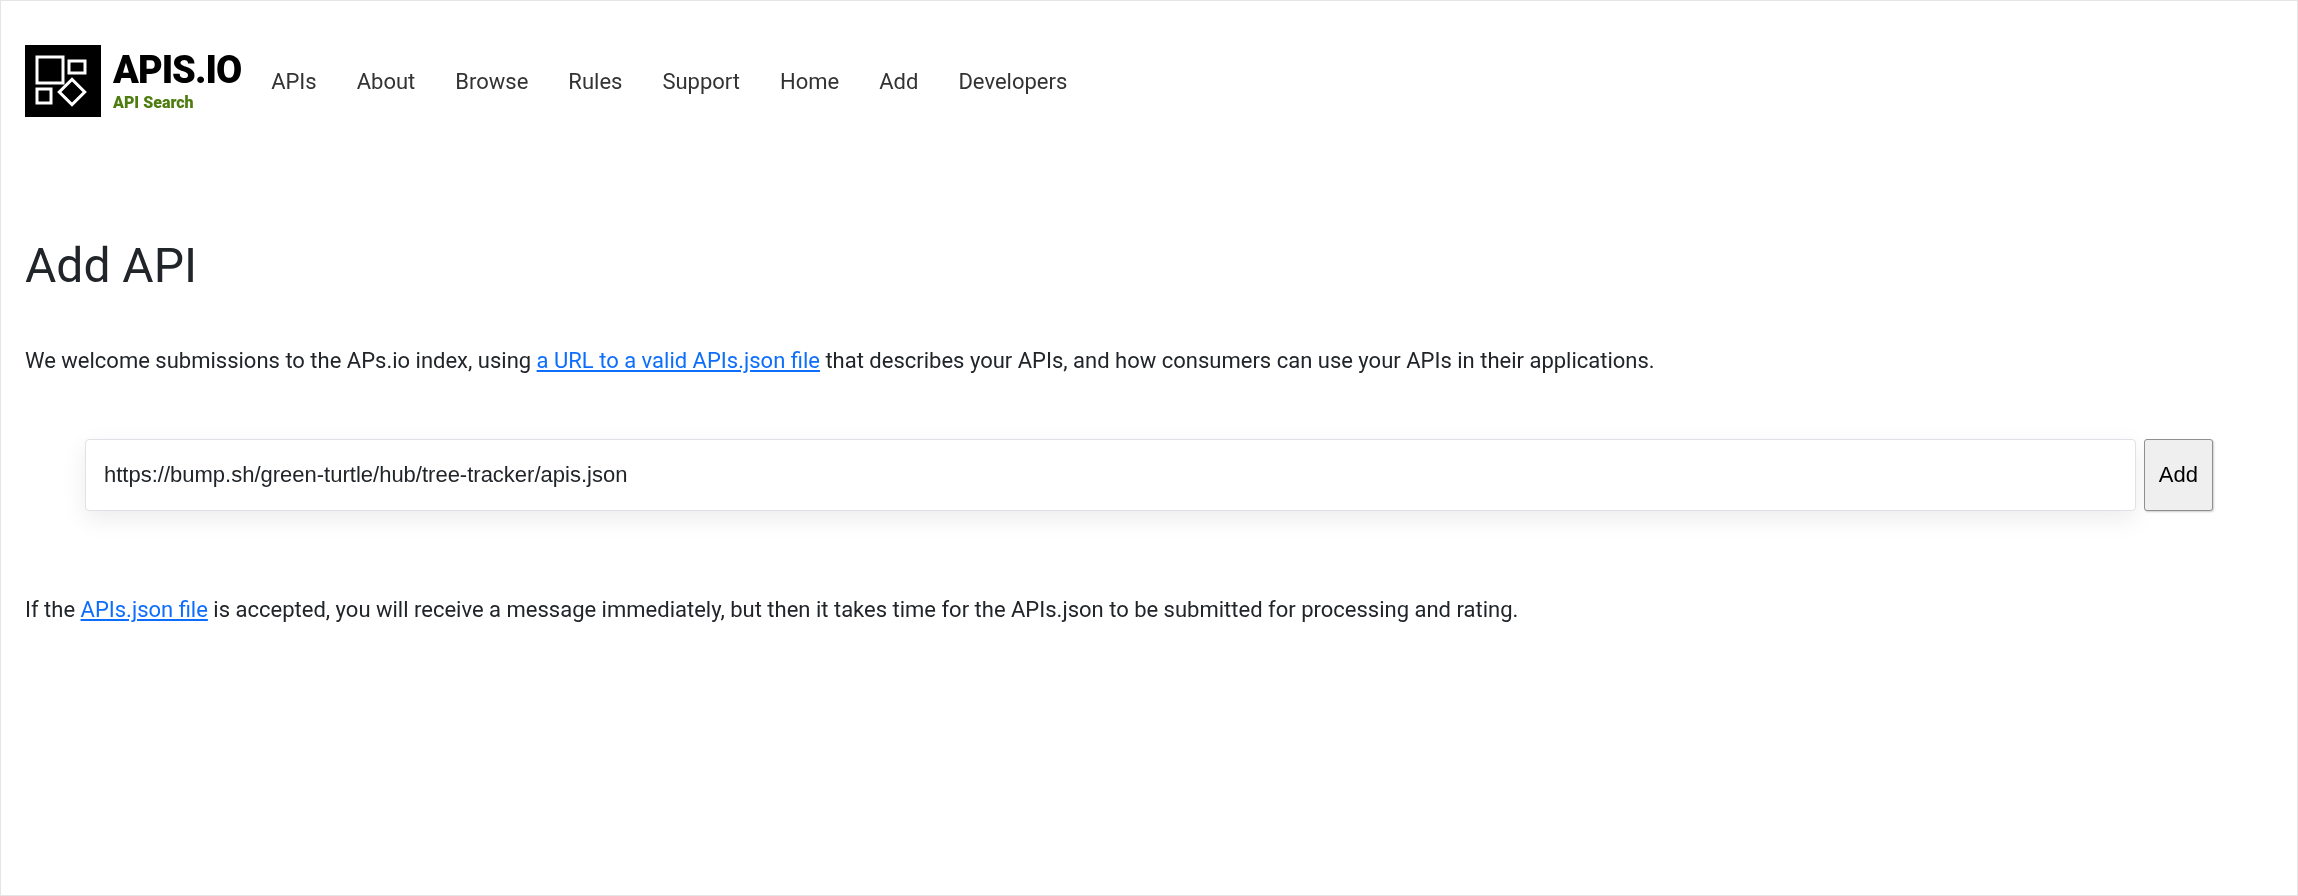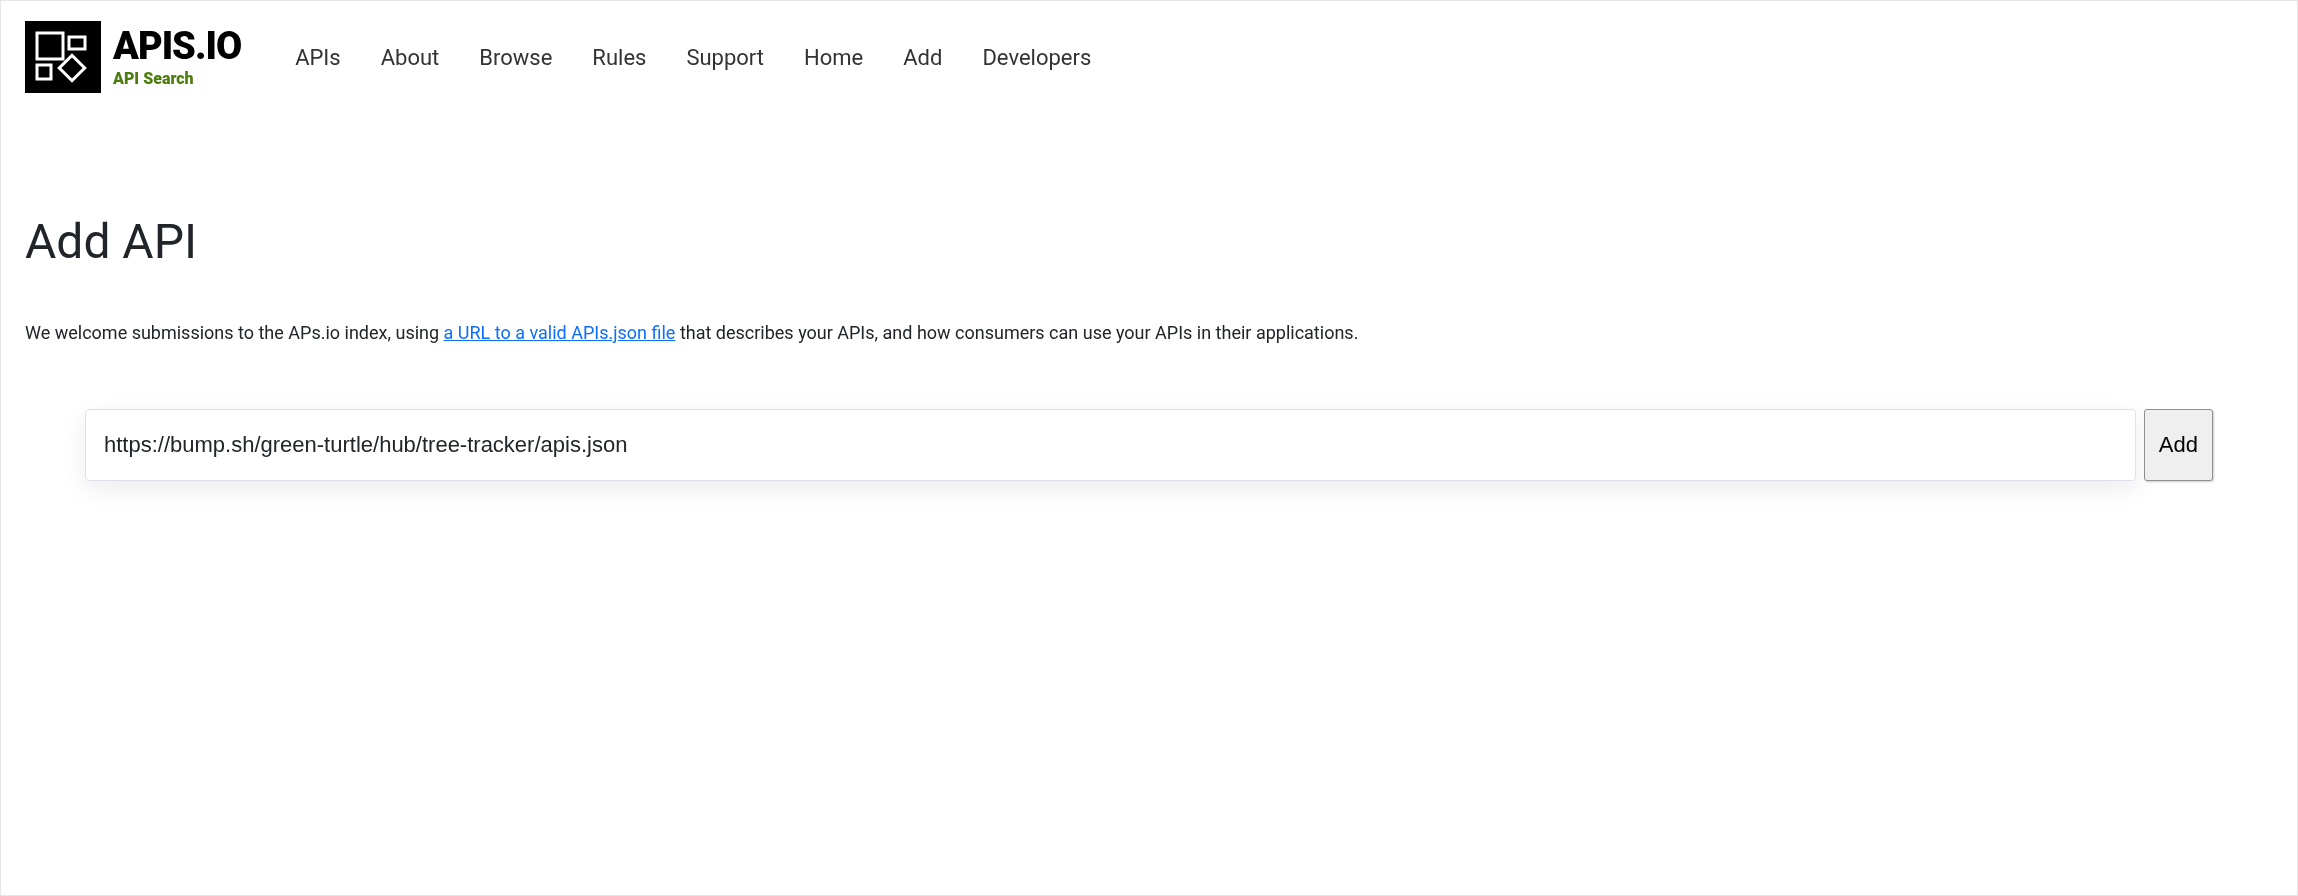--- a/index.html
+++ b/index.html
@@ -13,21 +13,21 @@
       color: #212529;
       background: #fff;
       border: 1px solid #e5e5e5;
       min-height: 896px;
     }
     
     .header {
       display: flex;
       align-items: center;
       padding: 20px 24px;
-      gap: 24px;
+      margin-top: 24px;
     }
     
     .logo-block {
       display: flex;
       align-items: center;
       gap: 12px;
     }
     
     .logo-icon {
       width: 76px;
@@ -76,21 +76,21 @@
     }
     
     .page-title {
       font-size: 48px;
       font-weight: 400;
       color: #212529;
       margin-bottom: 48px;
     }
     
     .intro-text {
-      font-size: 18px;
+      font-size: 22px;
       line-height: 1.7;
       color: #212529;
       margin-bottom: 60px;
     }
     
     .link {
       color: #0d6efd;
       text-decoration: underline;
     }
     
@@ -164,13 +164,16 @@
 
   <p class="intro-text">
     <span>We welcome submissions to the APs.io index, using </span><a class="link">a URL to a valid APIs.json file</a><span> that describes your APIs, and how consumers can use your APIs in their applications.</span>
   </p>
 
   <div class="form-row">
     <input type="text" class="url-input" value="https://bump.sh/green-turtle/hub/tree-tracker/apis.json" style="">
     <button class="add-button">Add</button>
   </div>
 
+  <p class="footer-text">
+    <span>If the </span><a class="link">APIs.json file</a><span> is accepted, you will receive a message immediately, but then it takes time for the APIs.json to be submitted for processing and rating.</span>
+  </p>
 </div>
 
 </body></html>

